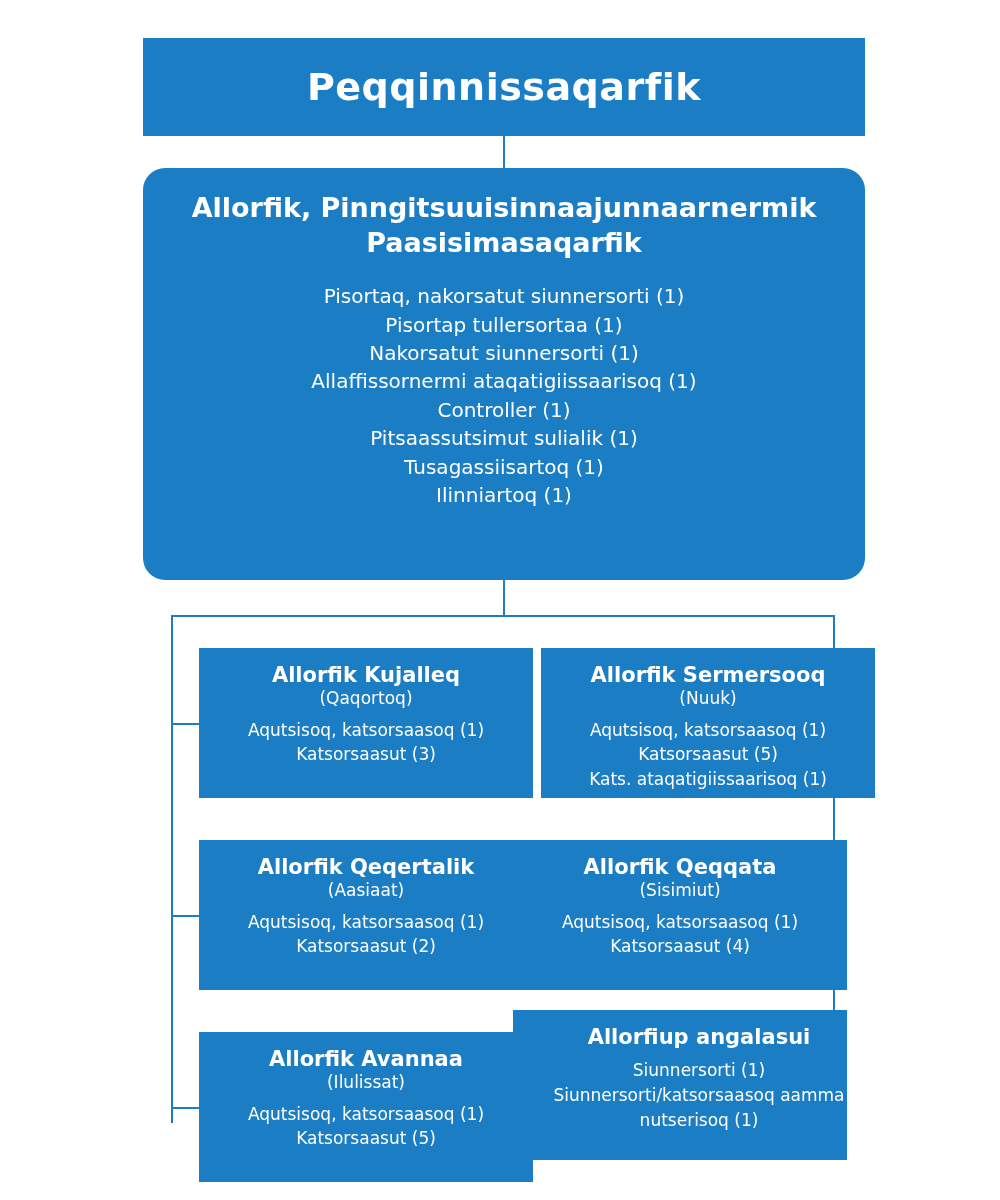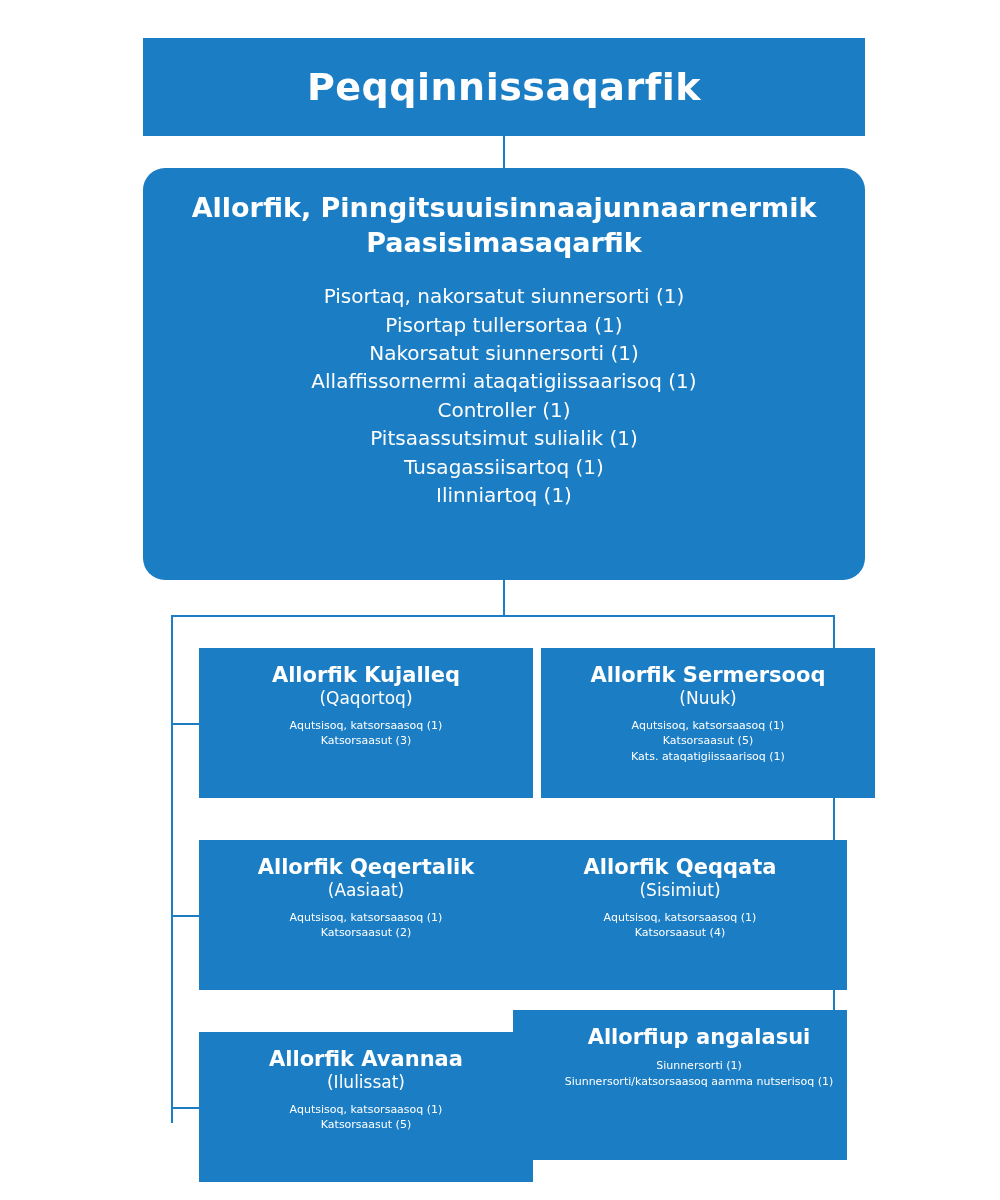--- a/index.html
+++ b/index.html
@@ -74,21 +74,21 @@
     font-weight: bold;
     line-height: 1.25;
   }
   .unit .node-sub {
     font-size: 17px;
     font-weight: normal;
     line-height: 1.25;
   }
   .unit .node-lines {
     margin-top: 8px;
-    font-size: 11px;
+    font-size: 17px;
     line-height: 1.45;
   }
   #unit-0 { left: 199px; top: 648px; }
   #unit-1 { left: 513px; top: 648px; margin-left: 28px; }
   #unit-2 { left: 199px; top: 840px; }
   #unit-3 { left: 513px; top: 840px; }
   #unit-4 { left: 199px; top: 1032px; }
   #unit-5 { left: 513px; top: 1010px; padding-left: 38px; }
 
   

